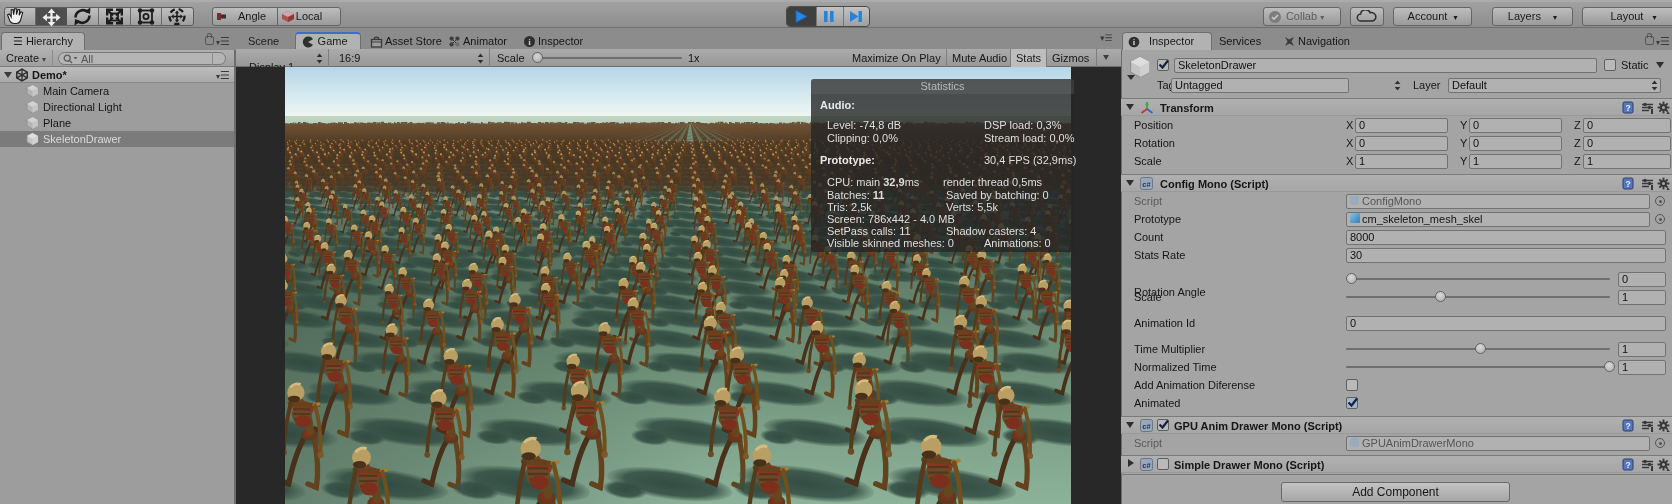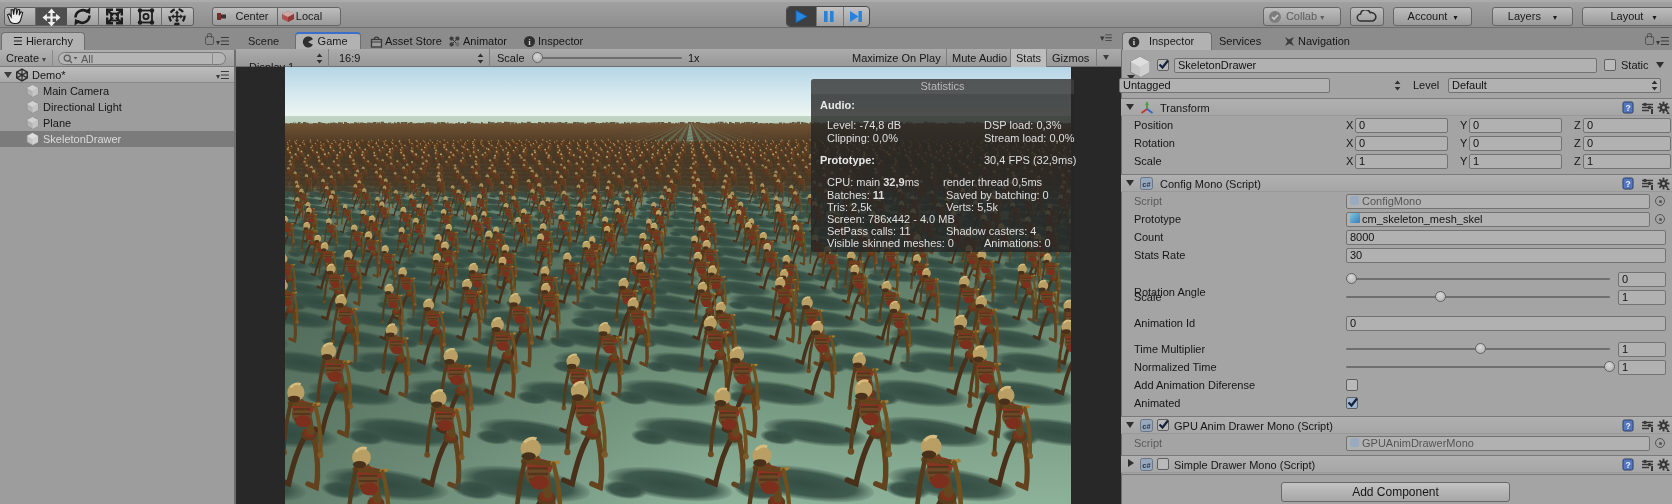--- a/index.html
+++ b/index.html
@@ -1,17 +1,17 @@
 <!DOCTYPE html>
 <html><head><meta charset="utf-8"><style>
 *{margin:0;padding:0;box-sizing:border-box}
 html,body{width:1672px;height:504px;overflow:hidden;background:#8c8c8c;font-family:"Liberation Sans",sans-serif}
 .ab{position:absolute}
 .t{font-size:11px;color:#161616;white-space:nowrap;line-height:16px}
-.b{font-weight:normal}
+.b{font-weight:bold}
 .gry{color:#5a5a5a}
 .fld{background:#b1b1b1;border:1px solid #727272;border-radius:2px;height:15px;font-size:11px;color:#111;padding-left:3px;line-height:13px;white-space:nowrap}
 .tbtn{border:1px solid #656565;border-radius:3px;background:linear-gradient(#bdbdbd,#9a9a9a);font-size:11px;color:#1a1a1a;text-align:center;height:19px;line-height:17px;white-space:nowrap}
 .tab{background:#b2b2b2;border:1px solid #6e6e6e;border-bottom:none;border-radius:4px 4px 0 0;font-size:11px;color:#1a1a1a;height:18px;line-height:17px;text-align:center;white-space:nowrap}
 .gbtn{font-size:11px;color:#161616;white-space:nowrap;line-height:16px}
 svg{display:block}
 </style></head><body>
 <div class="ab" style="left:0;top:0;width:1672px;height:28px;background:linear-gradient(#a2a2a2,#8e8e8e);border-bottom:1px solid #6f6f6f"></div>
 <div class="ab" style="left:0;top:0;width:1672px;height:2px;background:#ababab"></div>
 <div class="ab" style="left:4px;top:7px;width:190px;height:19px;border:1px solid #5e5e5e;border-radius:3px;background:linear-gradient(#c0c0c0,#9e9e9e);overflow:hidden"></div>
@@ -53,21 +53,21 @@
       <circle cx="136" cy="15.5" r="2.2"></circle>
       <circle cx="148" cy="15.5" r="2.2"></circle>
     </g>
 <g stroke="#1d1d1d" fill="none" stroke-width="2.4">
       <circle cx="173" cy="9.5" r="7.5" stroke-dasharray="5.2 4"></circle>
     </g>
 <g fill="#1d1d1d">
       <path d="M173 3.5 l2.2 2.7 -1.4 0 0 2.5 2.5 0 0-1.4 2.7 2.2 -2.7 2.2 0-1.4 -2.5 0 0 2.5 1.4 0 -2.2 2.7 -2.2-2.7 1.4 0 0-2.5 -2.5 0 0 1.4 -2.7-2.2 2.7-2.2 0 1.4 2.5 0 0-2.5 -1.4 0 z"></path>
     </g>
 </svg>
-<div class="ab tbtn" style="left:212px;top:7px;width:66px;border-radius:3px 0 0 3px;padding-left:14px">Center</div>
+<div class="ab tbtn" style="left:212px;top:7px;width:66px;border-radius:3px 0 0 3px;padding-left:14px">Angle</div>
 <div class="ab tbtn" style="left:277px;top:7px;width:64px;border-radius:0 3px 3px 0;">Local</div>
 <svg class="ab" style="left:216px;top:11px" width="60" height="12" viewBox="0 0 60 12">
 <rect x="1" y="2" width="4" height="7" fill="#7e2a2a"></rect>
     <rect x="5" y="3.5" width="5" height="4" fill="#333"></rect>
 </svg>
 <svg class="ab" style="left:281px;top:10px" width="14" height="13" viewBox="0 0 14 13">
 <path d="M7 1 L13 4 L13 9 L7 12 L1 9 L1 4 Z" fill="#b05050"></path>
     <path d="M7 1 L13 4 L7 7 L1 4 Z" fill="#caa"></path>
     <path d="M7 7 L13 4 L13 9 L7 12 Z" fill="#833" opacity="0.8"></path>
 </svg>
@@ -1748,26 +1748,26 @@
 <div class="ab" style="left:1127px;top:75px;width:0;height:0;border-left:4px solid transparent;border-right:4px solid transparent;border-top:5px solid #2f2f2f"></div>
 <div class="ab" style="left:1157px;top:59px;width:12px;height:12px;background:#b9b9b9;border:1px solid #5f5f5f;border-radius:2px"></div>
 <svg class="ab" style="left:1157px;top:57px" width="13" height="14" viewBox="0 0 13 14">
     <path d="M2.5 7.5 L5.5 10.5 L11 3.5" stroke="#15223f" stroke-width="2.2" fill="none"></path>
   </svg>
 <div class="ab fld" style="left:1174px;top:58px;width:423px">SkeletonDrawer</div>
 <div class="ab" style="left:1604px;top:59px;width:12px;height:12px;background:#b9b9b9;border:1px solid #5f5f5f;border-radius:2px"></div>
 <div class="ab t" style="left:1621px;top:57px">Static</div>
 <div class="ab" style="left:1656px;top:62px;width:0;height:0;border-left:4.5px solid transparent;border-right:4.5px solid transparent;border-top:6px solid #2f2f2f"></div>
 <div class="ab t" style="left:1157px;top:77px">Tag</div>
-<div class="ab fld" style="left:1119px;top:78px;width:211px">Untagged</div>
+<div class="ab fld" style="left:1171px;top:78px;width:178px">Untagged</div>
 <svg class="ab" style="left:1394px;top:80px" width="7" height="11" viewBox="0 0 7 11">
     <path d="M3.5 0.5 l2.8 3.6 h-5.6 z" fill="#2e2e2e"></path>
     <path d="M3.5 10.5 l-2.8-3.6 h5.6 z" fill="#2e2e2e"></path>
   </svg>
-<div class="ab t" style="left:1413px;top:77px">Level</div>
+<div class="ab t" style="left:1413px;top:77px">Layer</div>
 <div class="ab fld" style="left:1448px;top:78px;width:213px">Default</div>
 <svg class="ab" style="left:1651px;top:80px" width="7" height="11" viewBox="0 0 7 11">
     <path d="M3.5 0.5 l2.8 3.6 h-5.6 z" fill="#2e2e2e"></path>
     <path d="M3.5 10.5 l-2.8-3.6 h5.6 z" fill="#2e2e2e"></path>
   </svg>
 <div class="ab" style="left:1121px;top:98px;width:551px;height:18px;background:linear-gradient(#b0b0b0,#a6a6a6);border-top:1px solid #7a7a7a;border-bottom:1px solid #999"></div>
 <div class="ab" style="left:1126px;top:104px;width:0;height:0;border-left:4px solid transparent;border-right:4px solid transparent;border-top:6px solid #2f2f2f"></div>
 <svg class="ab" style="left:1622px;top:101px" width="13" height="13" viewBox="0 0 13 13">
     <rect x="1" y="1" width="10" height="11" rx="1.5" fill="#5577c0" stroke="#2c3e66"></rect>
     <text x="6" y="9.8" font-size="8.5" font-weight="bold" fill="#e6ecf8" text-anchor="middle">?</text>

